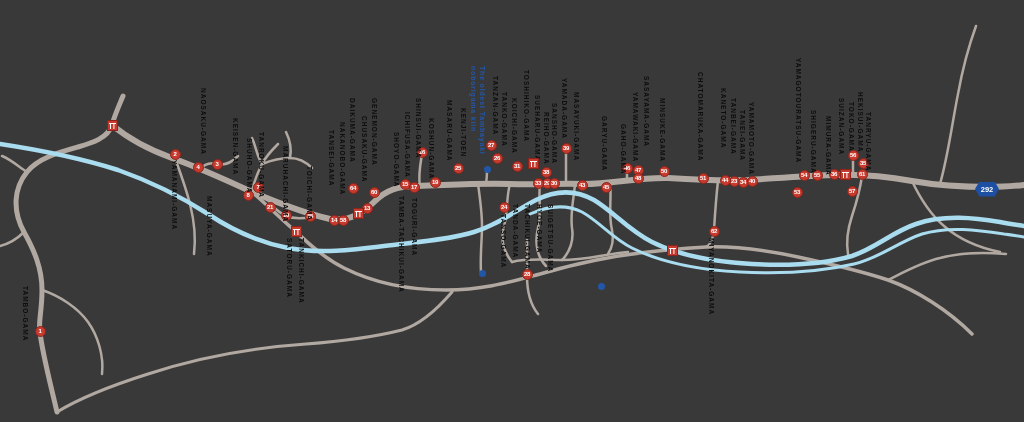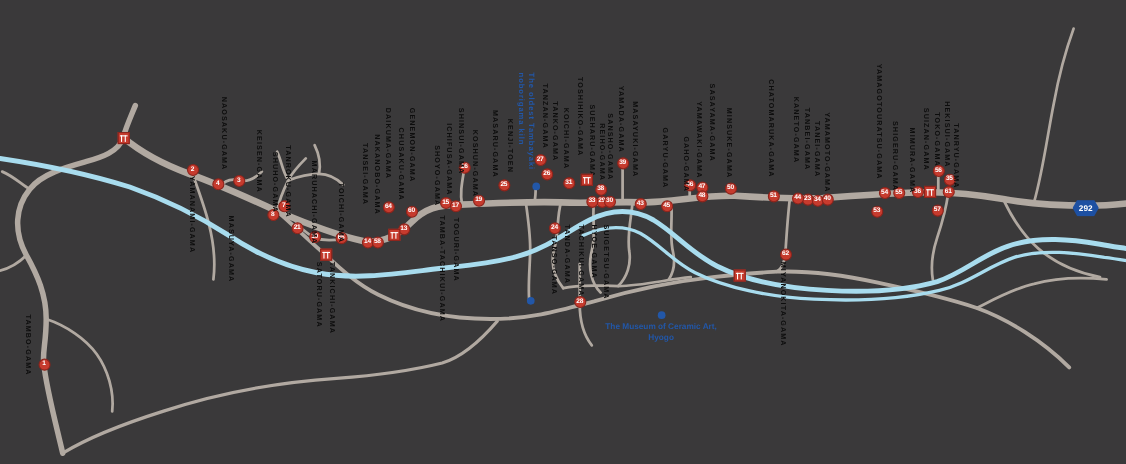--- a/index.html
+++ b/index.html
@@ -196,17 +196,15 @@
       <div class="shrine" style="left: 106.5px; top: 119.5px;"></div>
       <div class="shrine" style="left: 290.5px; top: 225.5px;"></div>
       <div class="shrine" style="left: 352.5px; top: 207.5px;"></div>
       <div class="shrine" style="left: 527.5px; top: 157.5px;"></div>
       <div class="shrine" style="left: 666.5px; top: 244.5px;"></div>
       <div class="shrine" style="left: 839.5px; top: 168.5px;"></div>
       <div class="lm-vert" style="left: 469px; top: 66px;">The oldest Tambayaki
 noborigama kiln</div>
       <div class="bluedot" style="left: 483.5px; top: 165.5px;"></div>
       <div class="bluedot" style="left: 478.5px; top: 269.5px;"></div>
-      <div class="lm-center" style="left: 521px; top: 292px;">The Museum of Ceramic Art,
-Hyogo</div>
       <div class="bluedot" style="left: 597.5px; top: 282.5px;"></div>
     </div>
 </div>
 
 </body></html>

